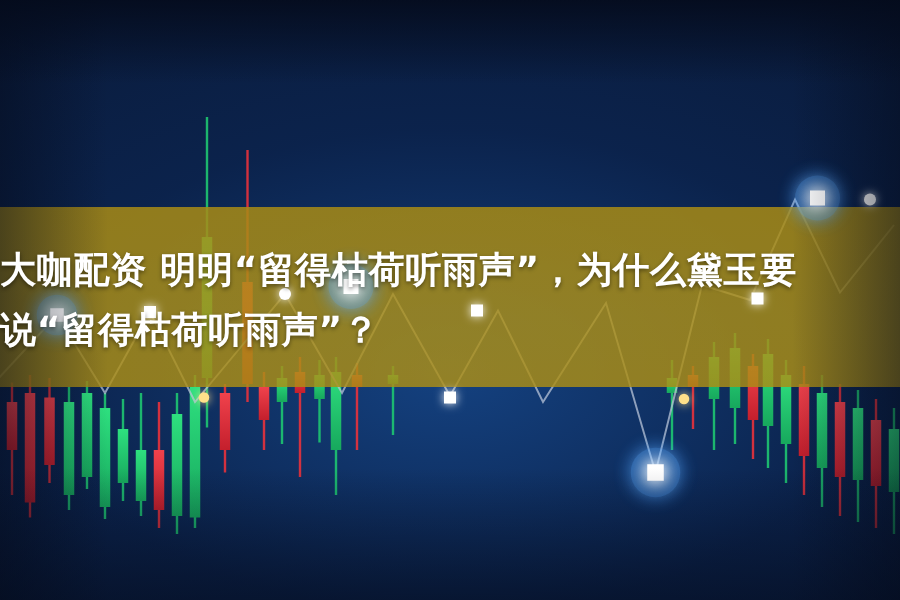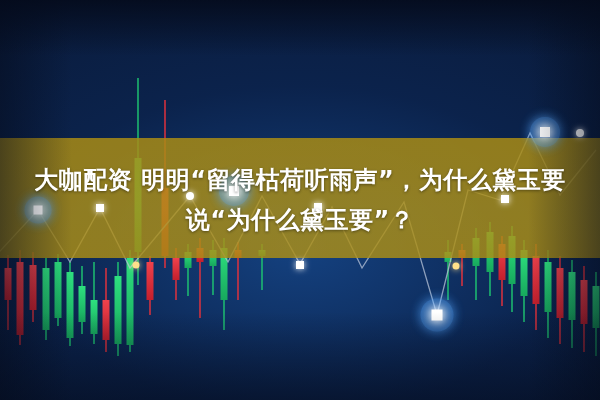--- a/index.html
+++ b/index.html
@@ -59,21 +59,21 @@
     top: 138px;
     height: 120px;
     background: linear-gradient(to bottom, rgba(150,124,20,0.30) 0%, rgba(150,124,20,0.05) 60%, rgba(150,124,20,0.18) 100%);
   }
   
   .headline {
     position: absolute;
     left: 0;
     top: 160px;
     width: 600px;
-    text-align: center;
+    text-align: left;
     color: #ffffff;
     font-size: 24px;
     font-weight: bold;
     line-height: 40px;
     letter-spacing: 0.5px;
     text-shadow: 0 1px 3px rgba(0,0,0,0.45);
     white-space: nowrap;
   }
   .headline .line2 { display: block; }
 </style>
@@ -207,16 +207,16 @@
         <circle cx="545" cy="132" r="15" fill="#4da3ff" opacity="0.45" filter="url(#strongGlow)"></circle>
         <rect x="540" y="127" width="10" height="10" fill="#ffffff" filter="url(#strongGlow)"></rect>
         <circle cx="580" cy="133" r="4" fill="#ffffff" filter="url(#softGlow)"></circle>
       </g>
   </svg>
 
   <div class="bg-vignette"></div>
 
   <div class="headline">
     <span>大咖配资 明明“留得枯荷听雨声”，为什么黛玉要</span>
-    <span class="line2">说“为什么黛玉要”？</span>
+    <span class="line2">说“留得枯荷听雨声”？</span>
   </div>
 
 </div>
 
 </body></html>

